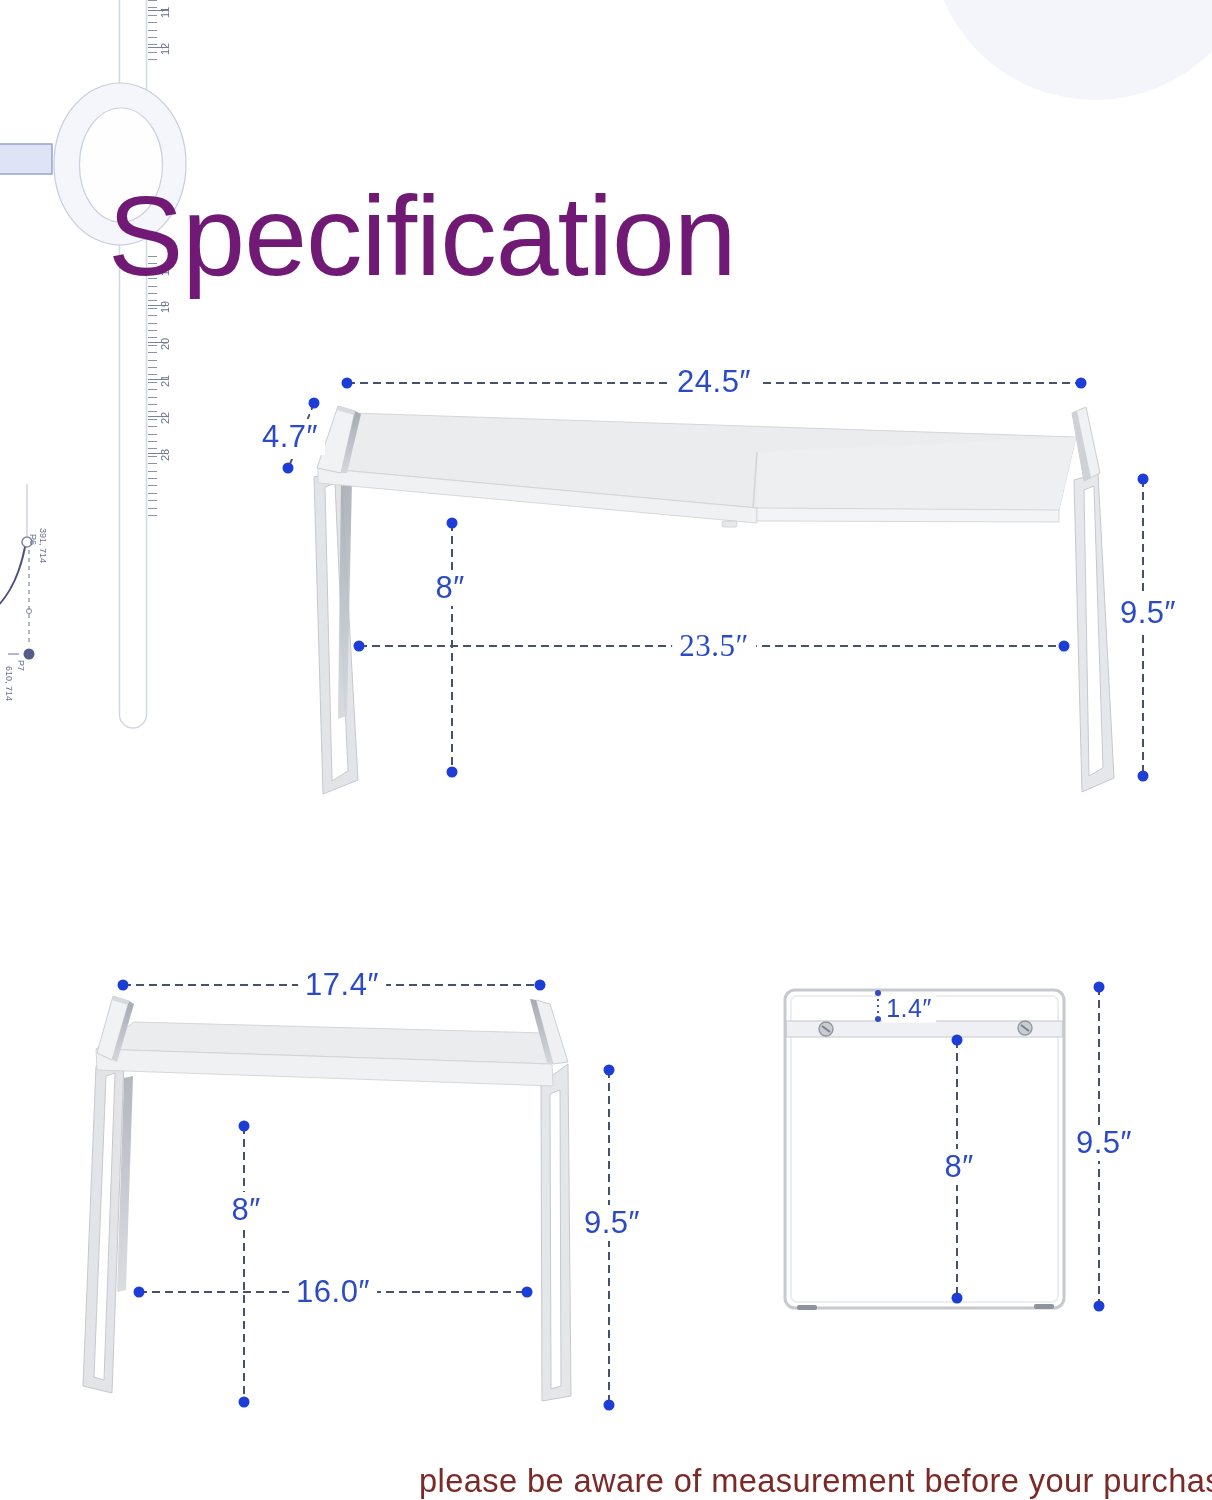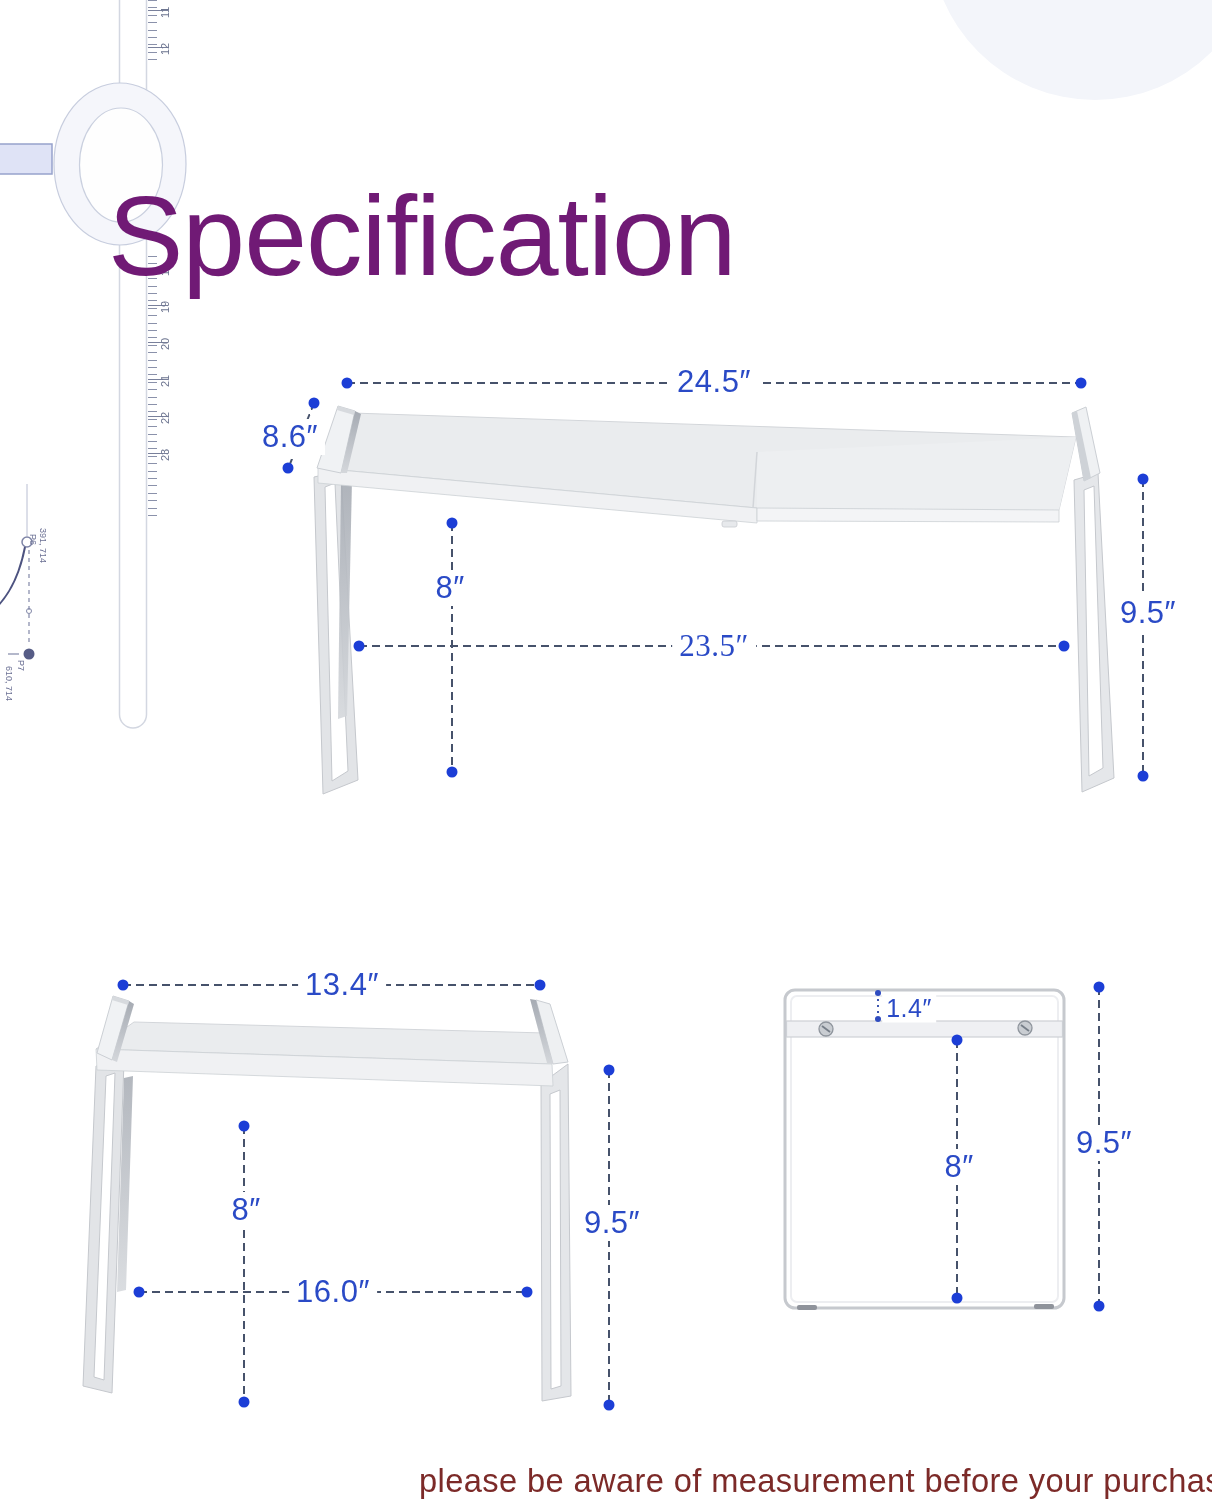--- a/index.html
+++ b/index.html
@@ -155,26 +155,26 @@
   <div class="dim-line dim-h" style="left:123px;top:984px;width:417px;"></div>
   <div class="dim-line dim-v" style="left:243px;top:1126px;height:276px;"></div>
   <div class="dim-line dim-h" style="left:139px;top:1291px;width:388px;"></div>
   <div class="dim-line dim-v" style="left:608px;top:1070px;height:335px;"></div>
 
   <div class="dim-line dim-dotline" style="left:877px;top:993px;height:26px;"></div>
   <div class="dim-line dim-v" style="left:956px;top:1040px;height:258px;"></div>
   <div class="dim-line dim-v" style="left:1098px;top:987px;height:319px;"></div>
 
   <span class="dim-label" style="left:714px;top:382px;">24.5″</span>
-  <span class="dim-label" style="left:290px;top:437px;">8.6″</span>
+  <span class="dim-label" style="left:290px;top:437px;">4.7″</span>
   <span class="dim-label" style="left:450px;top:588px;">8″</span>
   <span class="dim-label" style="left:714px;top:646px;font-family:Liberation Serif, serif;">23.5″</span>
   <span class="dim-label" style="left:1148px;top:613px;">9.5″</span>
 
-  <span class="dim-label" style="left:342px;top:985px;">13.4″</span>
+  <span class="dim-label" style="left:342px;top:985px;">17.4″</span>
   <span class="dim-label" style="left:246px;top:1210px;">8″</span>
   <span class="dim-label" style="left:333px;top:1292px;">16.0″</span>
   <span class="dim-label" style="left:612px;top:1223px;">9.5″</span>
 
   <span class="dim-label sm" style="left:909px;top:1008px;">1.4″</span>
   <span class="dim-label" style="left:959px;top:1167px;">8″</span>
   <span class="dim-label" style="left:1104px;top:1143px;">9.5″</span>
 
   <div class="dot" style="left:347px;top:383px;"></div>
   <div class="dot" style="left:1081px;top:383px;"></div>

